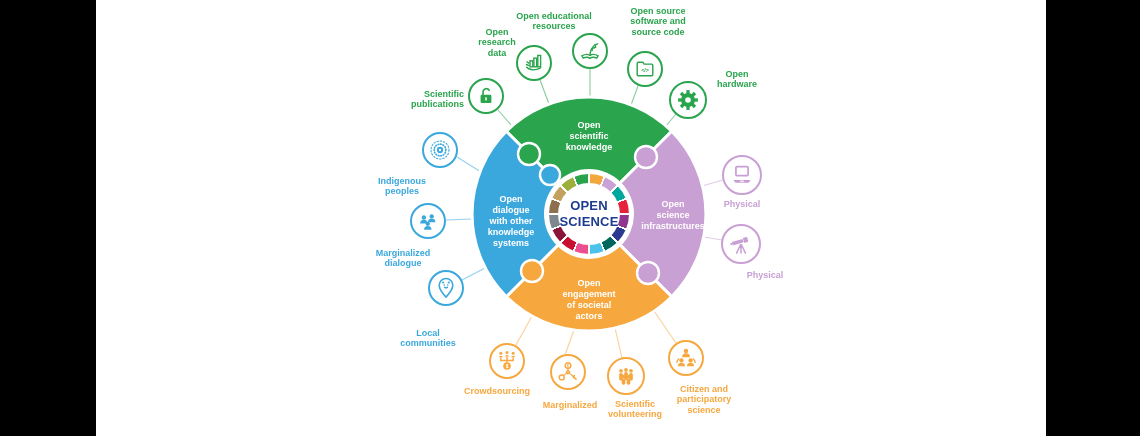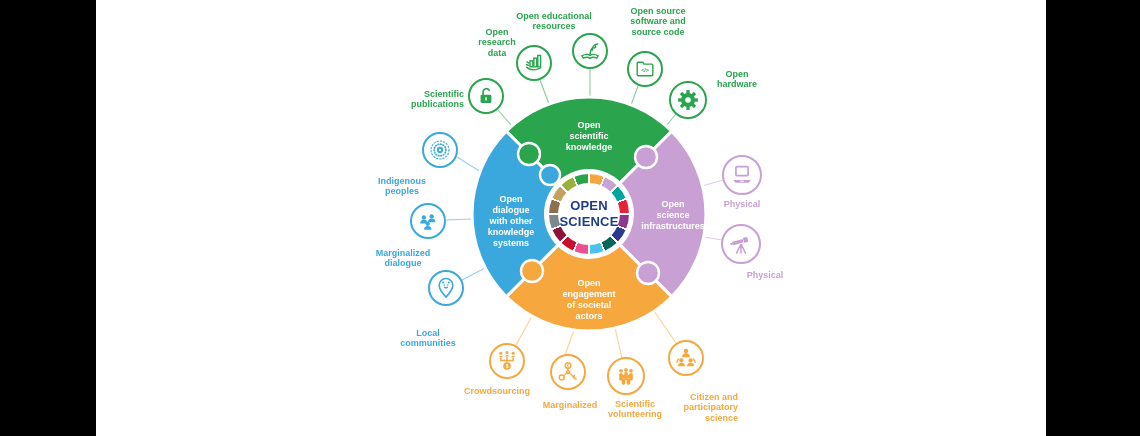--- a/index.html
+++ b/index.html
@@ -301,17 +301,17 @@
       <svg width="26" height="26" viewBox="0 0 24 24">
         <circle class="f" cx="12" cy="5.6" r="2.1"></circle>
           <path class="f" d="M8.4 11.2 a3.6 3.6 0 0 1 7.2 0 Z"></path>
         <circle class="f" cx="7.8" cy="14.2" r="2"></circle>
           <path class="f" d="M4.5 19.7 a3.3 3.3 0 0 1 6.6 0 Z"></path>
         <circle class="f" cx="16.2" cy="14.2" r="2"></circle>
           <path class="f" d="M12.9 19.7 a3.3 3.3 0 0 1 6.6 0 Z"></path>
         <path class="s13" d="M5.3 12.9 c-1.1 .9 -1.6 1.8 -1.7 3 M18.7 12.9 c1.1 .9 1.6 1.8 1.7 3"></path>
       </svg>
     </div>
-    <div class="sat-label" style="left:670px;top:392px;width:68px;text-align:right;">Citizen and
+    <div class="sat-label" style="left:670px;top:384px;width:68px;">Citizen and
 participatory
 science</div>
   </div>
 </div>
 
 </body></html>

